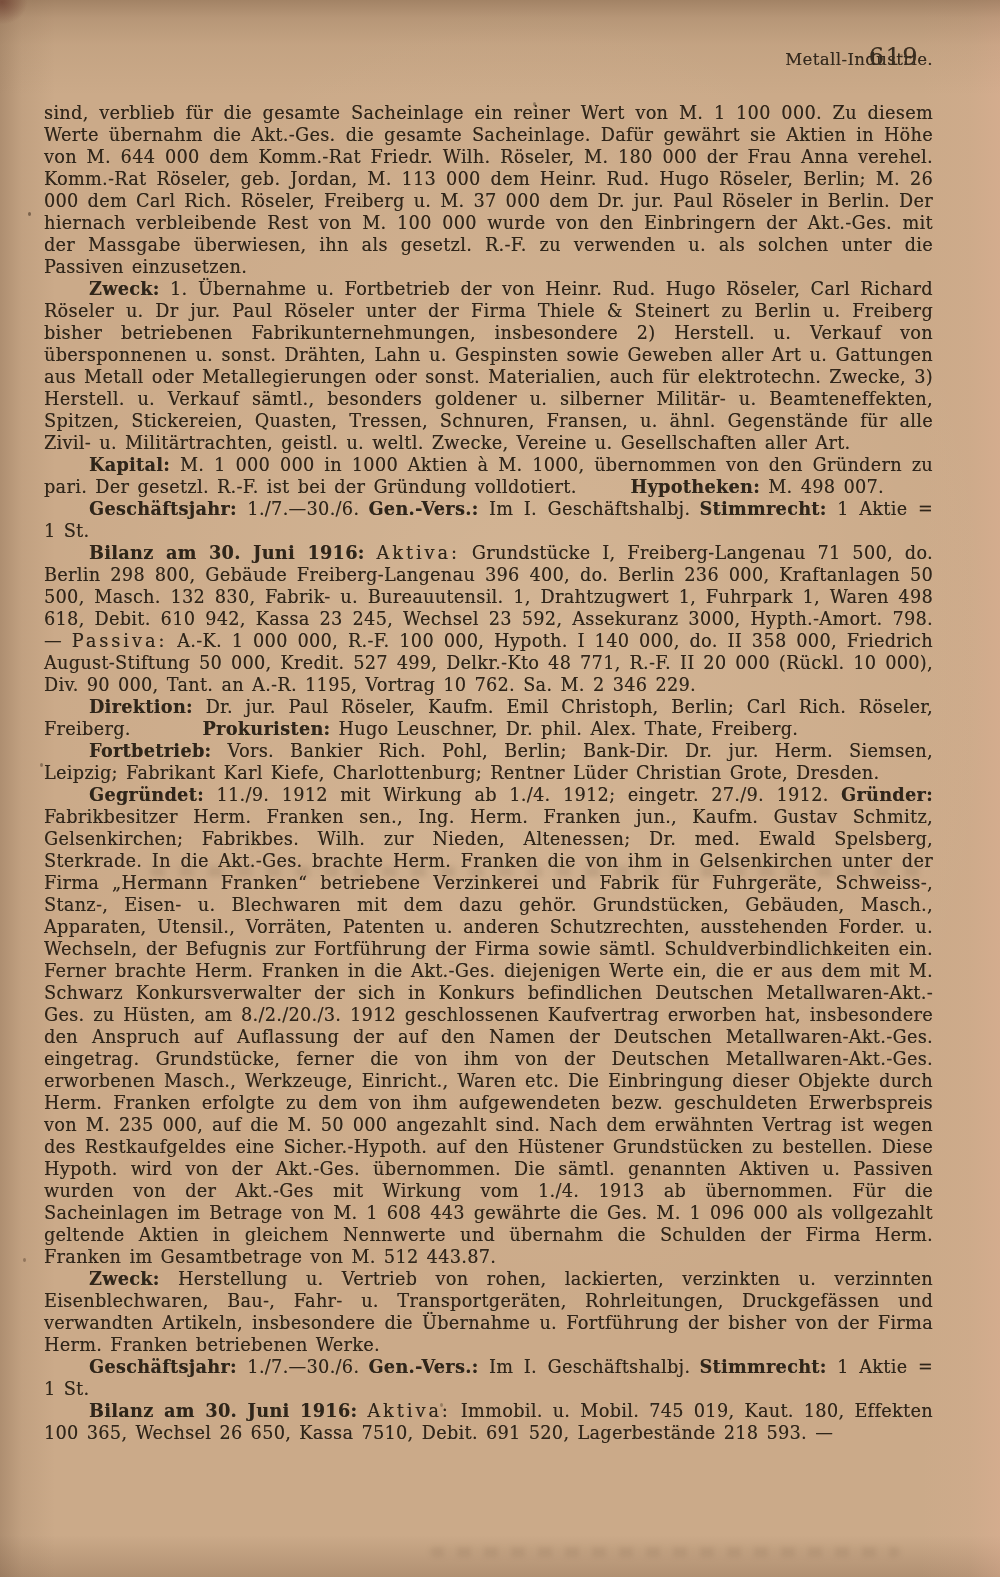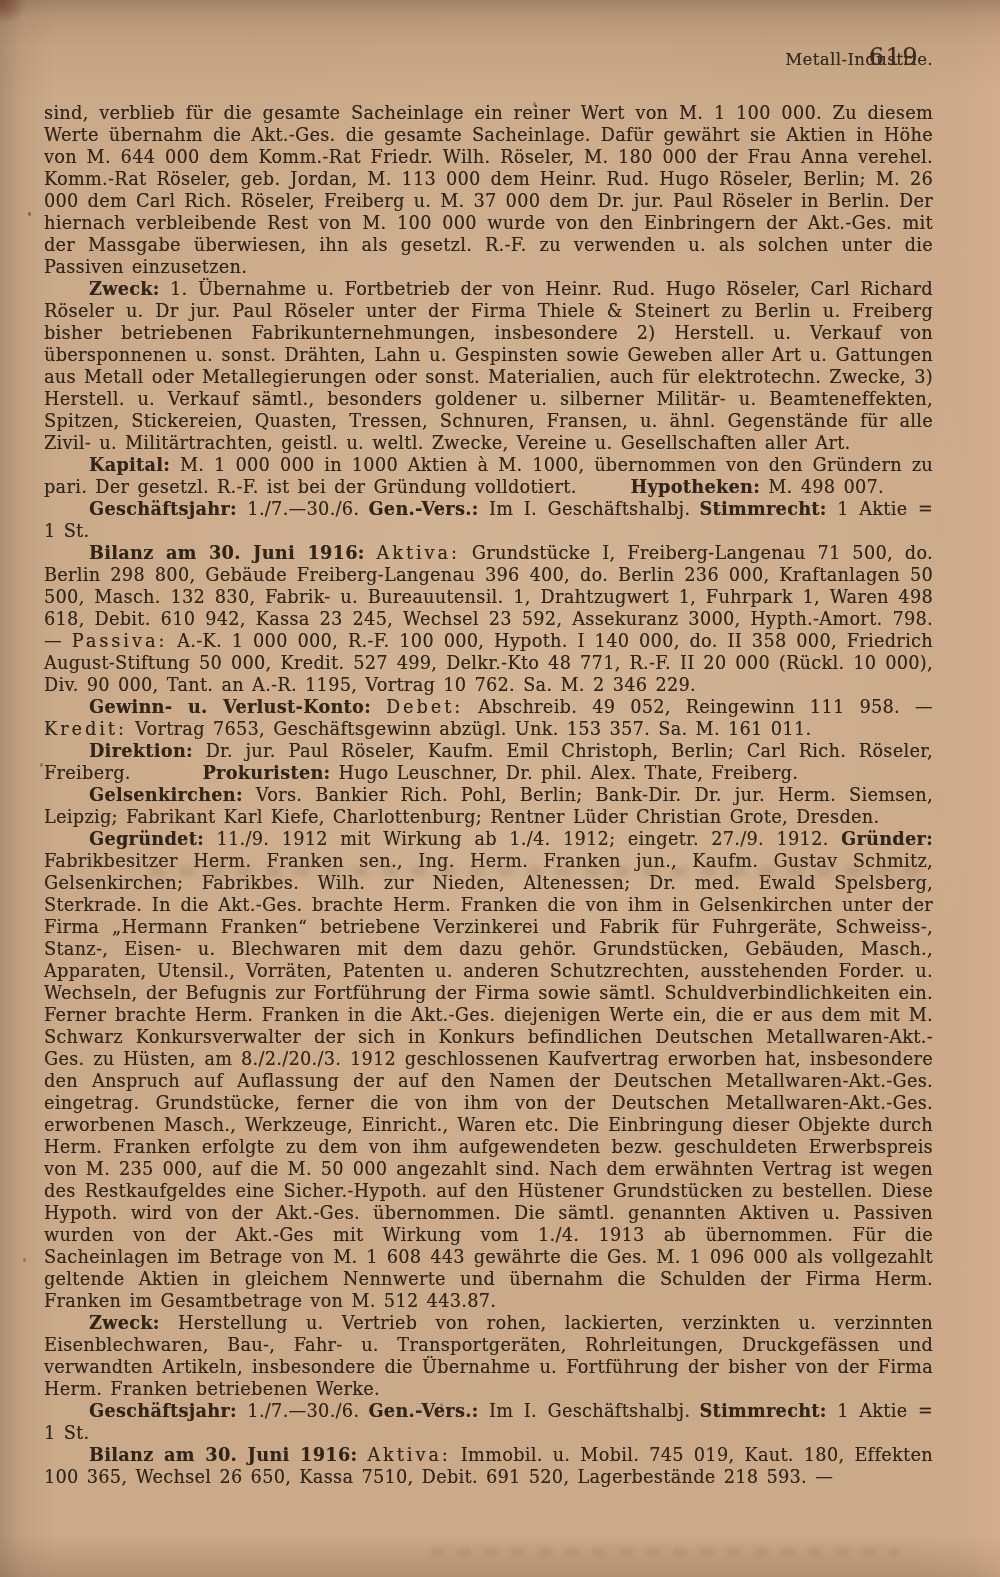--- a/index.html
+++ b/index.html
@@ -73,23 +73,22 @@
     <div class="page-num">619</div>
   </header>
 
   <main class="content">
     <section>
         <p class="para"><span>sind, verblieb für die gesamte Sacheinlage ein reiner Wert von M. 1 100 000.  Zu diesem Werte übernahm die Akt.-Ges. die gesamte Sacheinlage.  Dafür gewährt sie Aktien in Höhe von M. 644 000 dem Komm.-Rat Friedr. Wilh. Röseler, M. 180 000 der Frau Anna verehel. Komm.-Rat Röseler, geb. Jordan, M. 113 000 dem Heinr. Rud. Hugo Röseler, Berlin; M. 26 000 dem Carl Rich. Röseler, Freiberg u. M. 37 000 dem Dr. jur. Paul Röseler in Berlin.  Der hiernach verbleibende Rest von M. 100 000 wurde von den Einbringern der Akt.-Ges. mit der Massgabe überwiesen, ihn als gesetzl. R.-F. zu verwenden u. als solchen unter die Passiven einzusetzen.</span></p>
         <p class="para indent"><span class="b">Zweck:</span><span> 1. Übernahme u. Fortbetrieb der von Heinr. Rud. Hugo Röseler, Carl Richard Röseler u. Dr jur. Paul Röseler unter der Firma Thiele &amp; Steinert zu Berlin u. Freiberg bisher betriebenen Fabrikunternehmungen, insbesondere 2) Herstell. u. Verkauf von übersponnenen u. sonst. Drähten, Lahn u. Gespinsten sowie Geweben aller Art u. Gattungen aus Metall oder Metallegierungen oder sonst. Materialien, auch für elektrotechn. Zwecke, 3) Herstell. u. Verkauf sämtl., besonders goldener u. silberner Militär- u. Beamteneffekten, Spitzen, Stickereien, Quasten, Tressen, Schnuren, Fransen, u. ähnl. Gegenstände für alle Zivil- u. Militärtrachten, geistl. u. weltl. Zwecke, Vereine u. Gesellschaften aller Art.</span></p>
         <p class="para indent"><span class="b">Kapital:</span><span> M. 1 000 000 in 1000 Aktien à M. 1000, übernommen von den Gründern zu pari. Der gesetzl. R.-F. ist bei der Gründung volldotiert.   </span><span class="b">Hypotheken:</span><span> M. 498 007.</span></p>
         <p class="para indent"><span class="b">Geschäftsjahr:</span><span> 1./7.—30./6. </span><span class="b">Gen.-Vers.:</span><span> Im I. Geschäftshalbj. </span><span class="b">Stimmrecht:</span><span> 1 Aktie = 1 St.</span></p>
         <p class="para indent"><span class="b">Bilanz am 30. Juni 1916:</span><span> </span><span class="sp">Aktiva:</span><span> Grundstücke I, Freiberg-Langenau 71 500, do. Berlin 298 800, Gebäude Freiberg-Langenau 396 400, do. Berlin 236 000, Kraftanlagen 50 500, Masch. 132 830, Fabrik- u. Bureauutensil. 1, Drahtzugwert 1, Fuhrpark 1, Waren 498 618, Debit. 610 942, Kassa 23 245, Wechsel 23 592, Assekuranz 3000, Hypth.-Amort. 798. — </span><span class="sp">Passiva:</span><span> A.-K. 1 000 000, R.-F. 100 000, Hypoth. I 140 000, do. II 358 000, Friedrich August-Stiftung 50 000, Kredit. 527 499, Delkr.-Kto 48 771, R.-F. II 20 000 (Rückl. 10 000), Div. 90 000, Tant. an A.-R. 1195, Vortrag 10 762.  Sa. M. 2 346 229.</span></p>
-        <p class="para indent"><span class="b">Gewinn- u. Verlust-Konto:</span><span> </span><span class="sp">Debet:</span><span> Abschreib. 49 052, Reingewinn 111 958. — </span><span class="sp">Kredit:</span><span> Vortrag 7653, Geschäftsgewinn abzügl. Unk. 153 357.  Sa. M. 161 011.</span></p>
         <p class="para indent"><span class="b">Direktion:</span><span> Dr. jur. Paul Röseler, Kaufm. Emil Christoph, Berlin; Carl Rich. Röseler, Freiberg.    </span><span class="b">Prokuristen:</span><span> Hugo Leuschner, Dr. phil. Alex. Thate, Freiberg.</span></p>
-        <p class="para indent"><span class="b">Gelsenkirchen:</span><span> Vors. Bankier Rich. Pohl, Berlin; Bank-Dir. Dr. jur. Herm. Siemsen, Leipzig; Fabrikant Karl Kiefe, Charlottenburg; Rentner Lüder Christian Grote, Dresden.</span></p>
+        <p class="para indent"><span class="b">Fortbetrieb:</span><span> Vors. Bankier Rich. Pohl, Berlin; Bank-Dir. Dr. jur. Herm. Siemsen, Leipzig; Fabrikant Karl Kiefe, Charlottenburg; Rentner Lüder Christian Grote, Dresden.</span></p>
       </section>
     <section>
         <p class="para indent"><span class="b">Gegründet:</span><span> 11./9. 1912 mit Wirkung ab 1./4. 1912; eingetr. 27./9. 1912.  </span><span class="b">Gründer:</span><span> Fabrikbesitzer Herm. Franken sen., Ing. Herm. Franken jun., Kaufm. Gustav Schmitz, Gelsenkirchen; Fabrikbes. Wilh. zur Nieden, Altenessen; Dr. med. Ewald Spelsberg, Sterkrade. In die Akt.-Ges. brachte Herm. Franken die von ihm in Gelsenkirchen unter der Firma „Hermann Franken“ betriebene Verzinkerei und Fabrik für Fuhrgeräte, Schweiss-, Stanz-, Eisen- u. Blechwaren mit dem dazu gehör. Grundstücken, Gebäuden, Masch., Apparaten, Utensil., Vorräten, Patenten u. anderen Schutzrechten, ausstehenden Forder. u. Wechseln, der Befugnis zur Fortführung der Firma sowie sämtl. Schuldverbindlichkeiten ein.  Ferner brachte Herm. Franken in die Akt.-Ges. diejenigen Werte ein, die er aus dem mit M. Schwarz Konkursverwalter der sich in Konkurs befindlichen Deutschen Metallwaren-Akt.-Ges. zu Hüsten, am 8./2./20./3. 1912 geschlossenen Kaufvertrag erworben hat, insbesondere den Anspruch auf Auflassung der auf den Namen der Deutschen Metallwaren-Akt.-Ges. eingetrag. Grundstücke, ferner die von ihm von der Deutschen Metallwaren-Akt.-Ges. erworbenen Masch., Werkzeuge, Einricht., Waren etc.  Die Einbringung dieser Objekte durch Herm. Franken erfolgte zu dem von ihm aufgewendeten bezw. geschuldeten Erwerbspreis von M. 235 000, auf die M. 50 000 angezahlt sind.  Nach dem erwähnten Vertrag ist wegen des Restkaufgeldes eine Sicher.-Hypoth. auf den Hüstener Grundstücken zu bestellen.  Diese Hypoth. wird von der Akt.-Ges. übernommen.  Die sämtl. genannten Aktiven u. Passiven wurden von der Akt.-Ges mit Wirkung vom 1./4. 1913 ab übernommen.  Für die Sacheinlagen im Betrage von M. 1 608 443 gewährte die Ges. M. 1 096 000 als vollgezahlt geltende Aktien in gleichem Nennwerte und übernahm die Schulden der Firma Herm. Franken im Gesamtbetrage von M. 512 443.87.</span></p>
         <p class="para indent"><span class="b">Zweck:</span><span> Herstellung u. Vertrieb von rohen, lackierten, verzinkten u. verzinnten Eisenblechwaren, Bau-, Fahr- u. Transportgeräten, Rohrleitungen, Druckgefässen und verwandten Artikeln, insbesondere die Übernahme u. Fortführung der bisher von der Firma Herm. Franken betriebenen Werke.</span></p>
         <p class="para indent"><span class="b">Geschäftsjahr:</span><span> 1./7.—30./6. </span><span class="b">Gen.-Vers.:</span><span> Im I. Geschäftshalbj. </span><span class="b">Stimmrecht:</span><span> 1 Aktie = 1 St.</span></p>
         <p class="para indent"><span class="b">Bilanz am 30. Juni 1916:</span><span> </span><span class="sp">Aktiva:</span><span> Immobil. u. Mobil. 745 019, Kaut. 180, Effekten 100 365, Wechsel 26 650, Kassa 7510, Debit. 691 520, Lagerbestände 218 593. — </span></p>
       </section>
   </main>
 </div>
 

